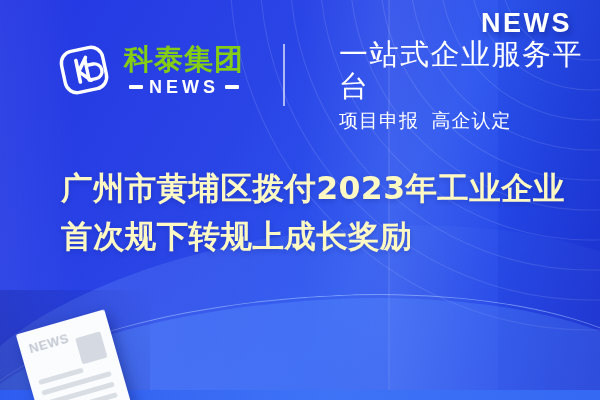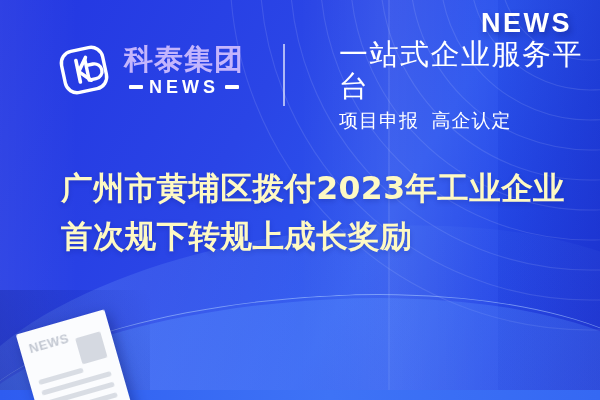--- a/index.html
+++ b/index.html
@@ -114,21 +114,21 @@
     position: absolute;
     left: 54px;
     top: 40px;
     display: flex;
     align-items: center;
     gap: 10px;
   }
   .logo-mark { width: 60px; height: 60px; flex: 0 0 60px; }
   .logo-words { display: flex; flex-direction: column; align-items: center; }
   .logo-cn {
-    color: #c4b5fd;
+    color: #84cc16;
     font-size: 29px;
     font-weight: 700;
     letter-spacing: 1px;
     line-height: 1;
     font-family: "DejaVu Sans", sans-serif;
   }
   .logo-en-row {
     display: flex;
     align-items: center;
     gap: 6px;

